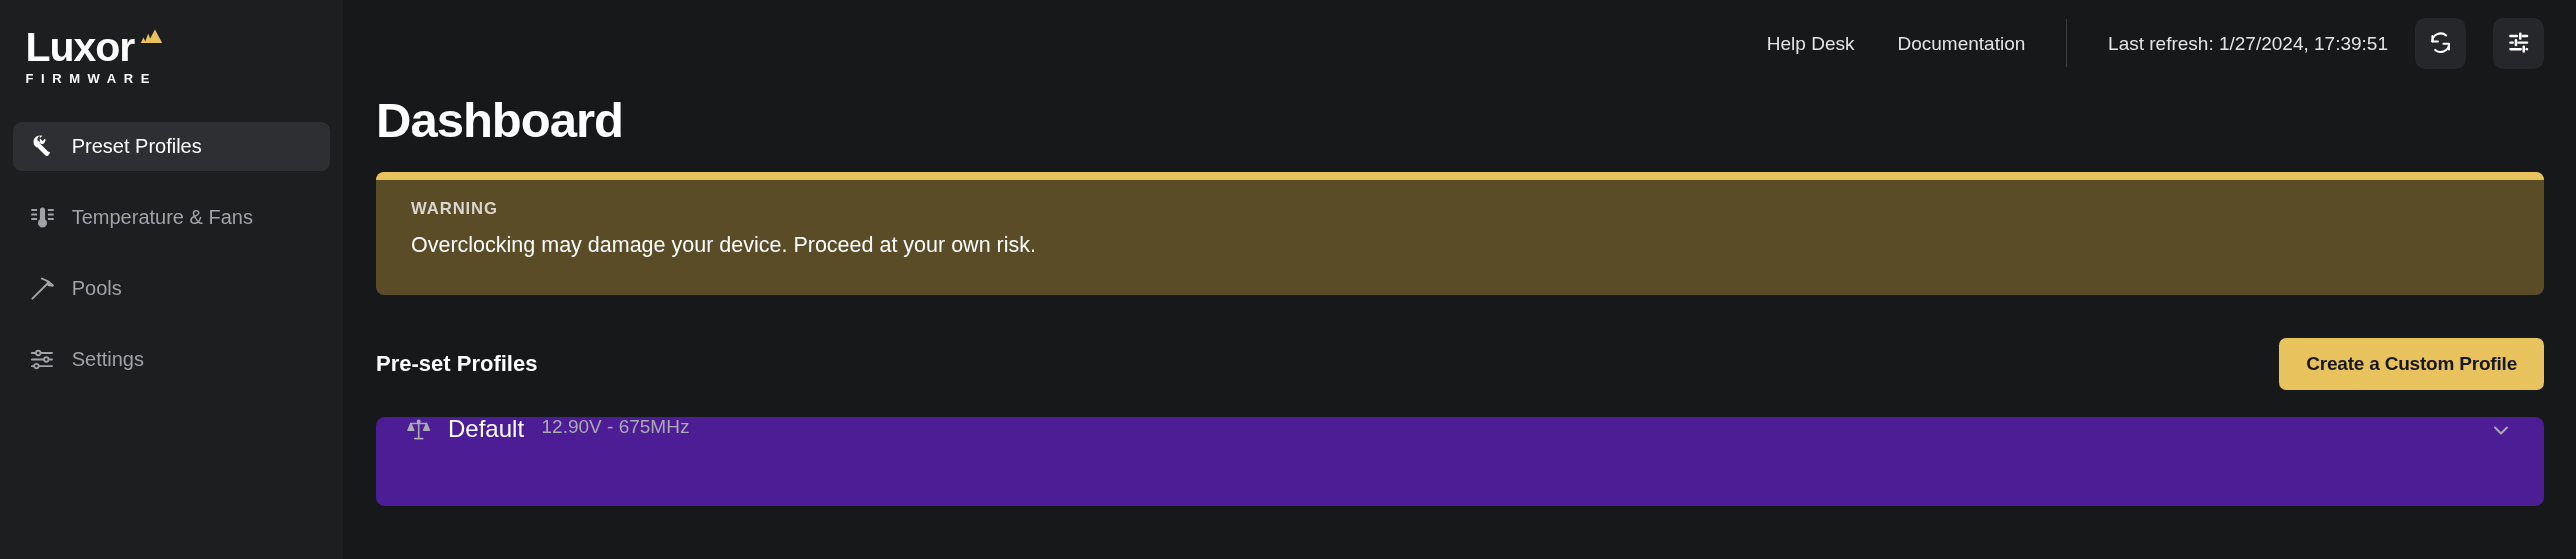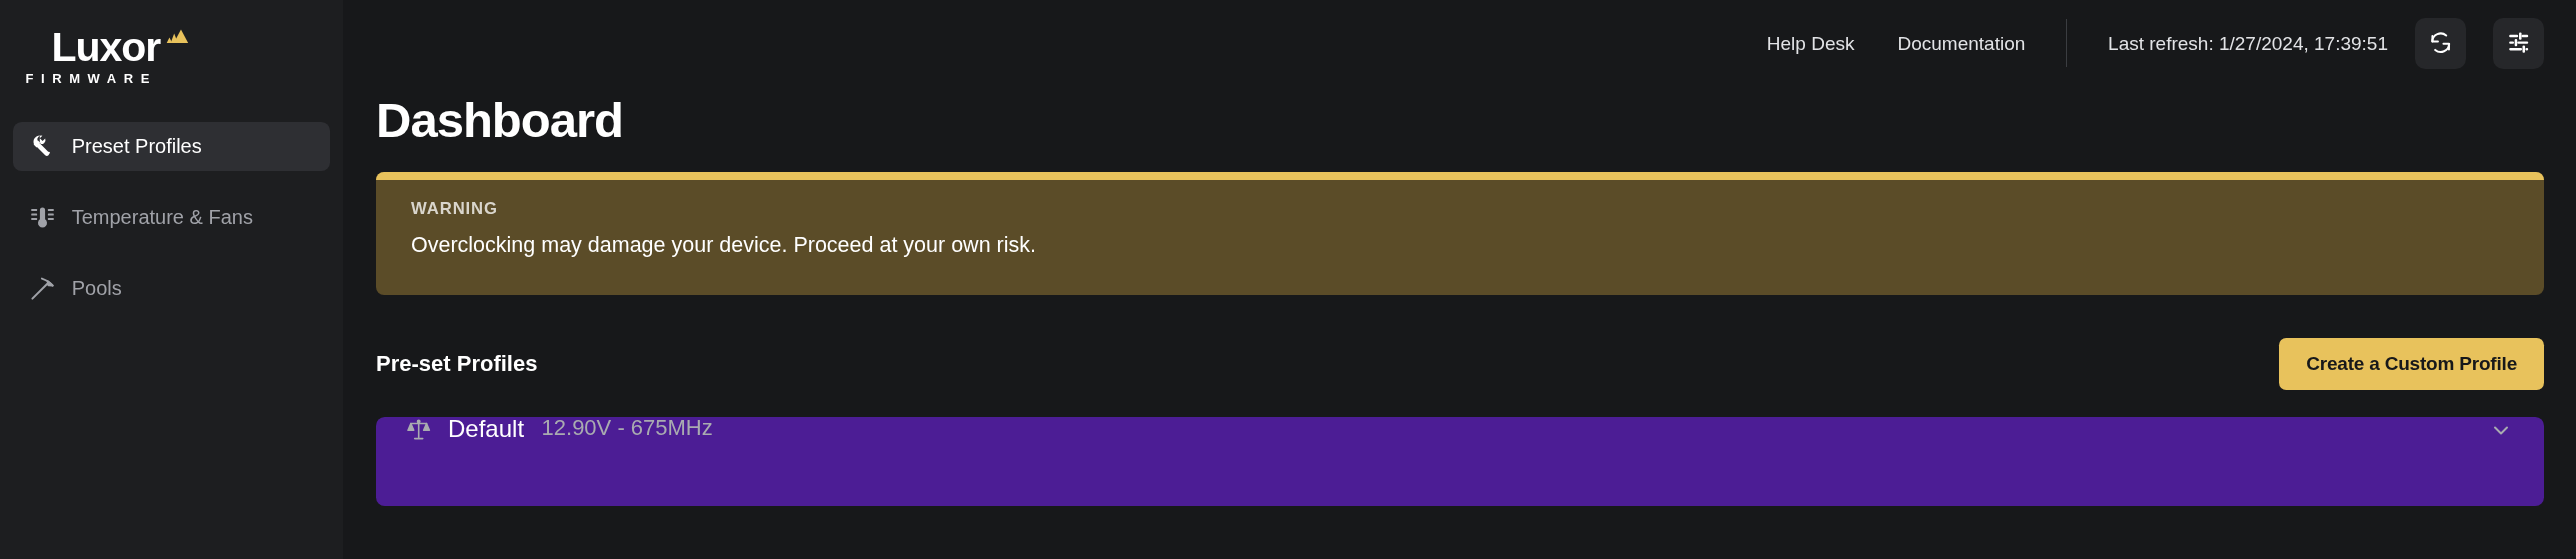--- a/index.html
+++ b/index.html
@@ -33,21 +33,20 @@
   .logo-wrap {
     padding-left: 25.4px;
     padding-top: 4.8px;
     padding-bottom: 32px;
     position: relative;
     display: block;
   }
   .logo-row {
     display: flex;
     align-items: flex-start;
-    margin-left: 26px;
   }
   .logo-word {
     font-family: "Liberation Sans", sans-serif;
     font-size: 41px;
     font-weight: 700;
     color: #ffffff;
     letter-spacing: -1px;
     line-height: 0.98;
   }
   .logo-mark {
@@ -241,21 +240,21 @@
   .profile-name {
     color: #ffffff;
     font-size: 24px;
     font-weight: 400;
     line-height: 1;
     margin-right: 17.5px;
     white-space: nowrap;
   }
   .profile-spec {
     color: #a9abb0;
-    font-size: 22px;
+    font-size: 19px;
     font-weight: 400;
     line-height: 1;
     white-space: nowrap;
   }
   .profile-chevron {
     margin-left: auto;
     width: 27px; height: 27px;
     display: flex; align-items: center; justify-content: center;
   }
   .profile-chevron svg { width: 24px; height: 24px; display: block; }
@@ -316,20 +315,33 @@
           <svg viewBox="0 0 24 24" fill="none" stroke="#a0a2a8" stroke-width="1.8" stroke-linecap="round" stroke-linejoin="round">
             <path d="M3 21 L16.5 7.5"></path>
             <path d="M11.5 3.2 C15 4.4 18.4 6.2 21 9.4"></path>
             <path d="M21 9.4 L17.3 9.2 L16.6 5.6 Z" fill="#a0a2a8"></path>
           </svg>
         </span>
         <span class="nav-label">Pools</span>
       </div>
 
 
+      <div class="nav-item">
+        <span class="ico">
+          <svg viewBox="0 0 24 24" fill="none" stroke="#a0a2a8" stroke-width="1.6" stroke-linecap="round">
+            <path d="M2.5 6.2 H20.5"></path>
+              <circle cx="8.2" cy="6.2" r="2" fill="#1d1e20"></circle>
+            <path d="M2.5 12 H20.5"></path>
+              <circle cx="15.4" cy="12" r="2" fill="#1d1e20"></circle>
+            <path d="M2.5 17.8 H20.5"></path>
+              <circle cx="6.6" cy="17.8" r="2" fill="#1d1e20"></circle>
+          </svg>
+        </span>
+        <span class="nav-label">Settings</span>
+      </div>
 
     </nav>
   </aside>
 
   <section id="main">
 
     <header id="topbar">
       <a class="top-link">Help Desk</a>
       <a class="top-link">Documentation</a>
       <span class="top-sep"></span>

